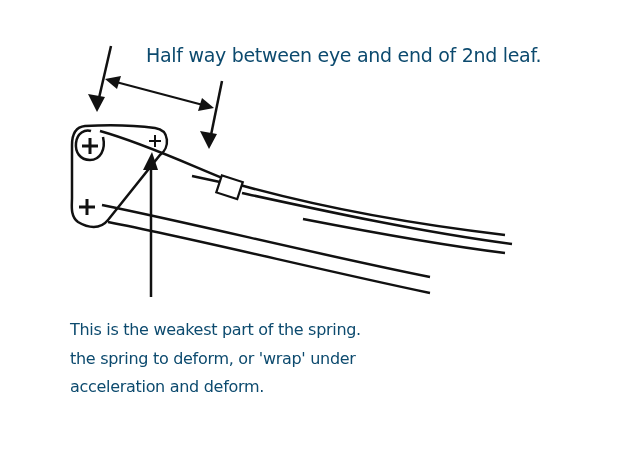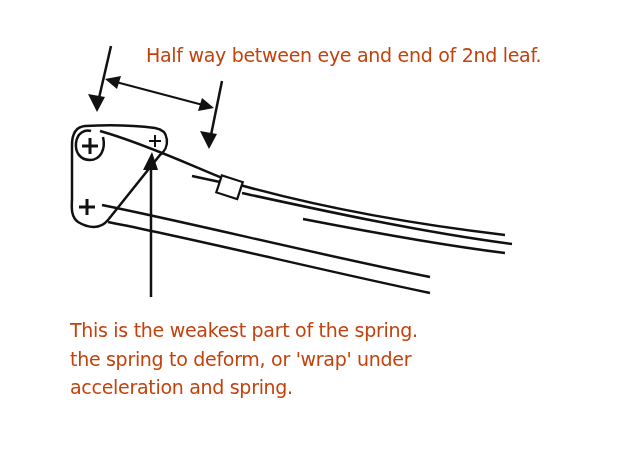--- a/index.html
+++ b/index.html
@@ -1,25 +1,25 @@
 <!DOCTYPE html>
 <html><head>
 <meta charset="utf-8">
 <style>
   html, body { margin: 0; padding: 0; background: #ffffff; }
   body { width: 629px; height: 462px; position: relative; overflow: hidden; }
   #diagram { position: absolute; left: 0; top: 0; }
   .label {
     position: absolute;
     font-family: "DejaVu Sans", sans-serif;
-    color: #c2410c;
+    color: #0c4a6e;
     white-space: nowrap;
   }
   #top-label { left: 146px; top: 44px; font-size: 19px; letter-spacing: -0.3px; }
-  #bottom-label { left: 70px; top: 316px; font-size: 19px; line-height: 28.5px; letter-spacing: -0.3px; }
+  #bottom-label { left: 70px; top: 316px; font-size: 16px; line-height: 28.5px; letter-spacing: -0.3px; }
   #bottom-label div { white-space: nowrap; }
 </style>
 </head>
 <body>
 
 <svg id="diagram" width="629" height="462" viewBox="0 0 629 462">
   <defs>
     <marker id="ah" markerWidth="10" markerHeight="10" refX="8" refY="5" orient="auto" markerUnits="userSpaceOnUse">
       <path d="M0,0 L10,5 L0,10 Z" fill="#111"></path>
     </marker>
@@ -76,14 +76,14 @@
     <line x1="151" y1="297" x2="151" y2="168" stroke="#111" stroke-width="2.5"></line>
     <path d="M143,170 L152,152 L158,170 Z" fill="#111"></path>
   </g>
 </svg>
 
 <div id="top-label" class="label">Half way between eye and end of 2nd leaf.</div>
 
 <div id="bottom-label" class="label">
   <div>This is the weakest part of the spring.</div>
   <div>the spring to deform, or 'wrap' under</div>
-  <div>acceleration and spring.</div>
+  <div>acceleration and deform.</div>
 </div>
 
 </body></html>

